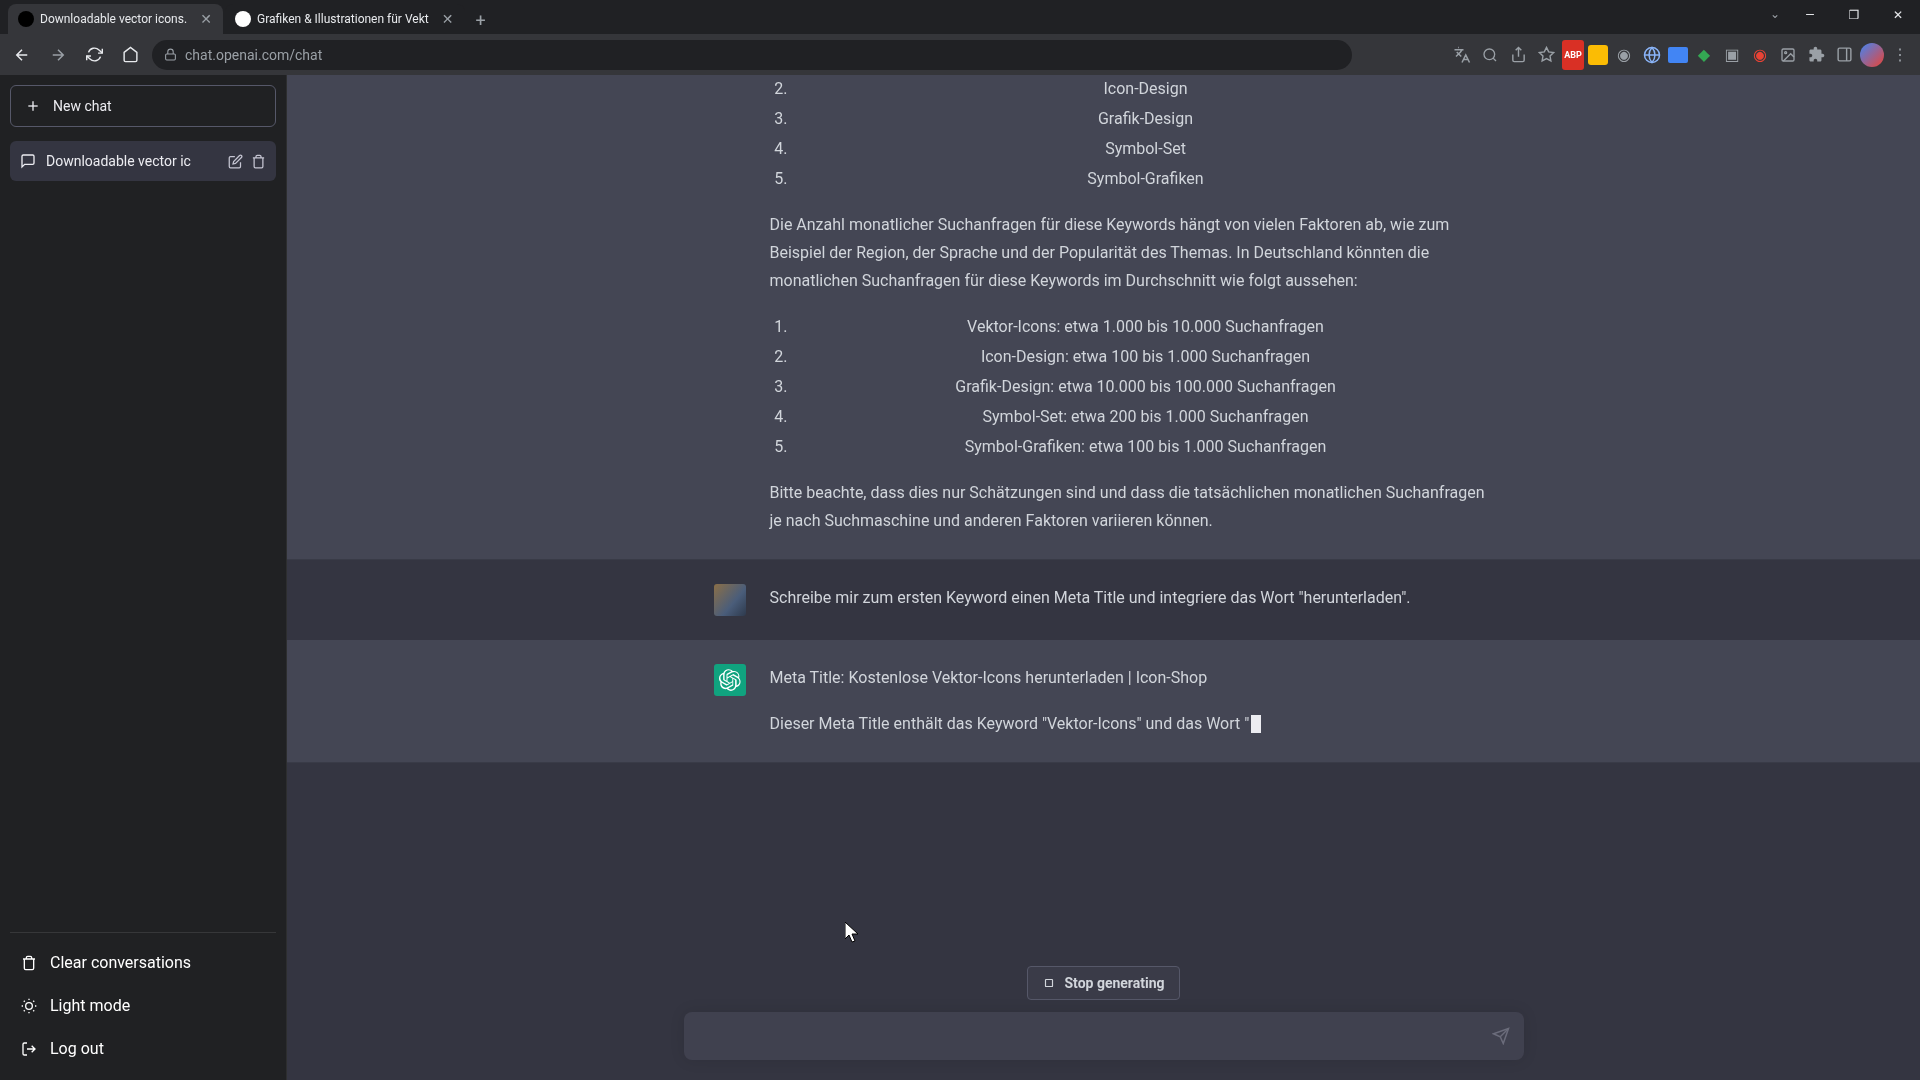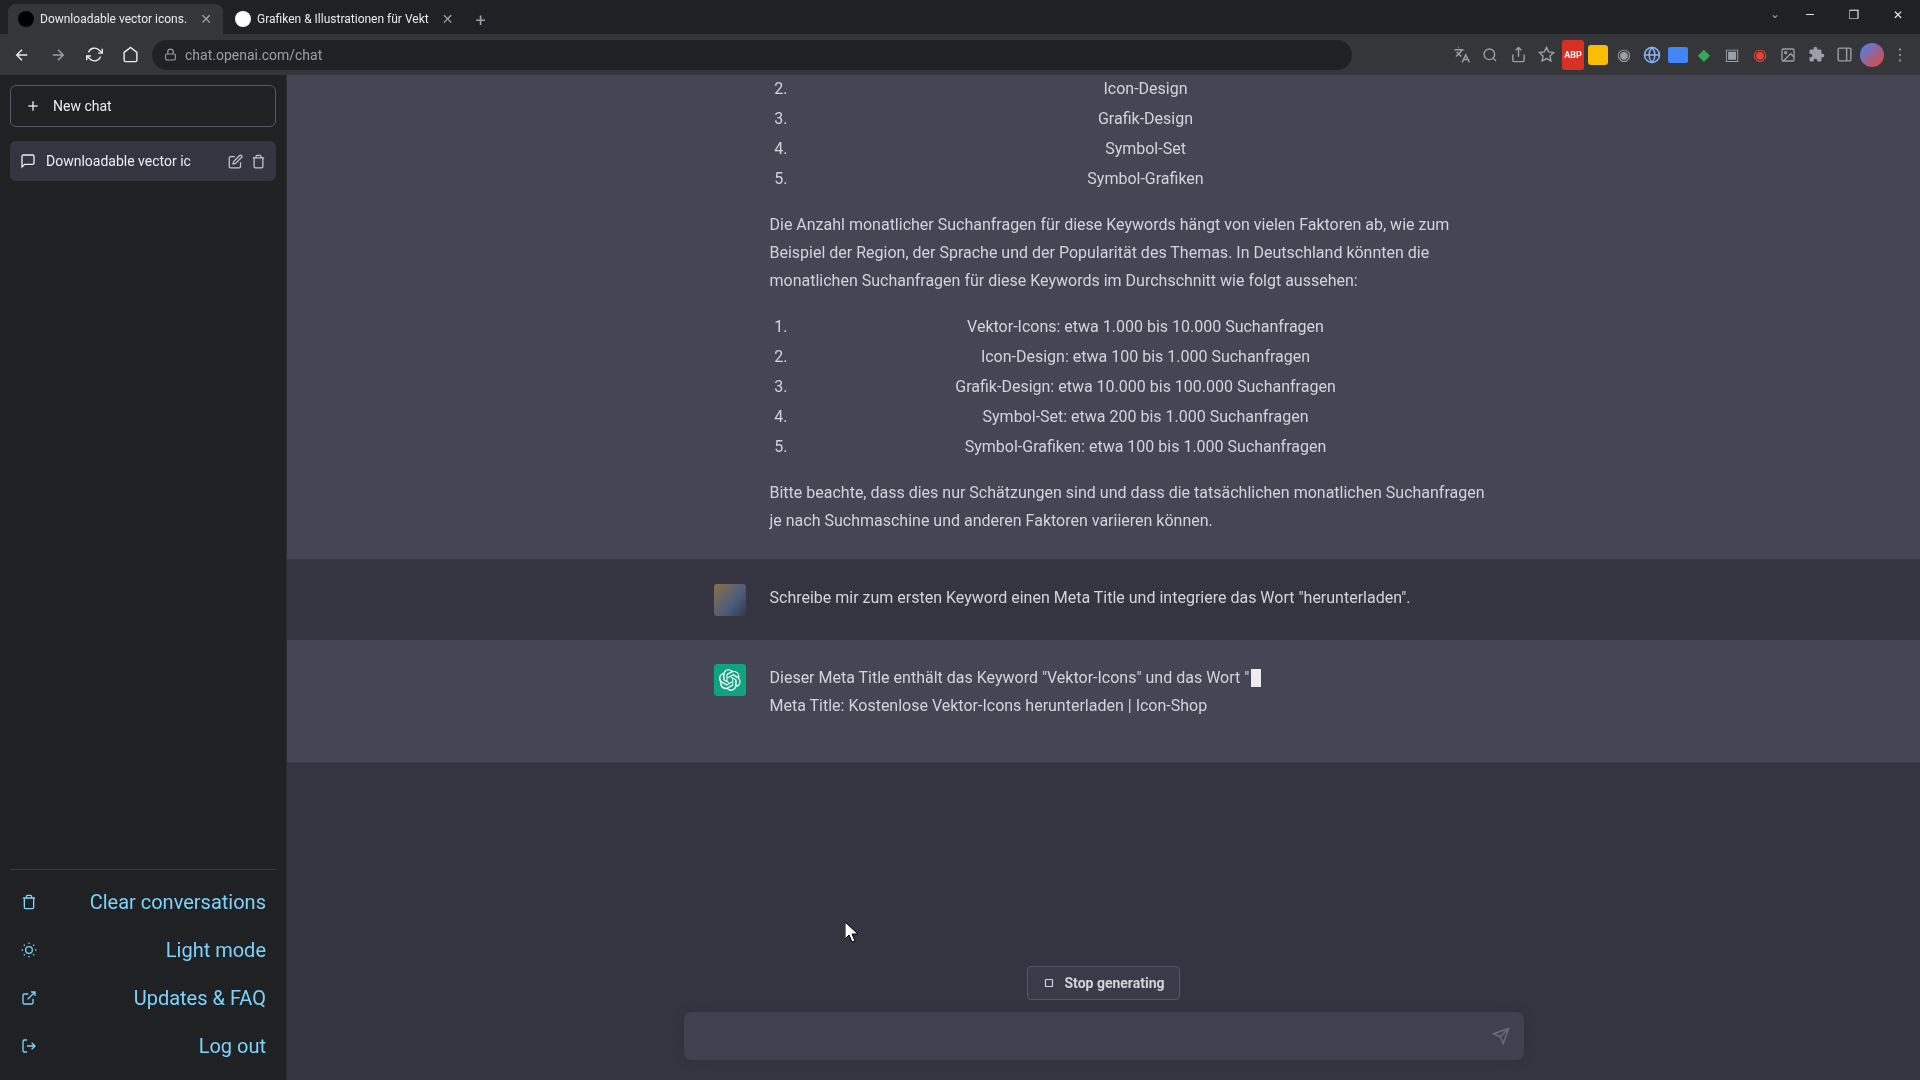--- a/index.html
+++ b/index.html
@@ -29,21 +29,21 @@
 .avatar-icon { width: 24px; height: 24px; border-radius: 50%; background: linear-gradient(135deg, #4285f4, #ea4335); }
 
 
 .app { display: flex; height: calc(1080px - 75px); }
 .sidebar { width: 287px; background: #202123; border-right: 1px solid rgba(255,255,255,0.06); display: flex; flex-direction: column; padding: 10px; }
 .new-chat-btn { border: 1px solid #565869; border-radius: 6px; padding: 12px 14px; display: flex; align-items: center; gap: 12px; cursor: pointer; font-size: 14px; color: #ececf1; }
 .chat-item { margin-top: 14px; padding: 12px 10px; display: flex; align-items: center; gap: 10px; background: #343541; border-radius: 6px; cursor: pointer; font-size: 14px; position: relative; }
 .chat-item-label { flex: 1; white-space: nowrap; overflow: hidden; }
 .chat-item-actions { display: flex; gap: 8px; color: #c5c5d2; }
 .sidebar-bottom { margin-top: auto; border-top: 1px solid rgba(255,255,255,0.1); padding-top: 8px; }
-.sidebar-link { padding: 12px 10px; display: flex; align-items: center; gap: 12px; cursor: pointer; font-size: 20px; color: #7dd3fc; border-radius: 6px; justify-content: space-between; }
+.sidebar-link { padding: 12px 10px; display: flex; align-items: center; gap: 12px; cursor: pointer; font-size: 16px; color: #ffffff; border-radius: 6px; }
 .sb-icon { width: 18px; display: flex; justify-content: center; }
 
 .main { flex: 1; background: #343541; display: flex; flex-direction: column; position: relative; overflow: hidden; }
 .conversation { flex: 1; overflow-y: auto; }
 .msg { padding: 24px 0; }
 .msg.assistant { background: #444654; border-bottom: 1px solid rgba(0,0,0,0.15); }
 .msg.user-row { background: #343541; }
 .msg-inner { max-width: 820px; margin: 0 auto; display: flex; gap: 24px; padding: 0 20px; }
 .avatar { width: 32px; height: 32px; border-radius: 3px; flex-shrink: 0; display: flex; align-items: center; justify-content: center; }
 .avatar.bot { background: #10a37f; color: white; }
@@ -227,28 +227,20 @@
               <line x1="12" y1="21" x2="12" y2="23"></line>
               <line x1="4.22" y1="4.22" x2="5.64" y2="5.64"></line>
               <line x1="18.36" y1="18.36" x2="19.78" y2="19.78"></line>
               <line x1="1" y1="12" x2="3" y2="12"></line>
               <line x1="21" y1="12" x2="23" y2="12"></line>
               <line x1="4.22" y1="19.78" x2="5.64" y2="18.36"></line>
               <line x1="18.36" y1="5.64" x2="19.78" y2="4.22"></line>
             </svg>
         </span>
         <span>Light mode</span>
-      </div>
-      <div class="sidebar-link">
-        <span class="sb-icon">
-          <svg width="16" height="16" viewBox="0 0 24 24" fill="none" stroke="currentColor" stroke-width="2">
-              <path d="M18 13v6a2 2 0 01-2 2H5a2 2 0 01-2-2V8a2 2 0 012-2h6M15 3h6v6M10 14L21 3"></path>
-            </svg>
-        </span>
-        <span>Updates &amp; FAQ</span>
       </div>
       <div class="sidebar-link">
         <span class="sb-icon">
           <svg width="16" height="16" viewBox="0 0 24 24" fill="none" stroke="currentColor" stroke-width="2">
               <path d="M9 21H5a2 2 0 01-2-2V5a2 2 0 012-2h4M16 17l5-5-5-5M21 12H9"></path>
             </svg>
         </span>
         <span>Log out</span>
       </div>
     </div>
@@ -289,24 +281,24 @@
       </div>
 
       <div class="msg assistant">
         <div class="msg-inner">
           <div class="avatar bot">
             <svg width="22" height="22" viewBox="0 0 41 41" fill="white">
                 <path d="M37.5 16.8c.9-2.7.6-5.7-.9-8.1-2.2-3.9-6.7-5.9-11-4.9C23.7 1.6 20.9.3 17.9.3c-4.5 0-8.5 2.9-9.9 7.2-2.8.6-5.2 2.3-6.6 4.8-2.3 3.9-1.7 8.8 1.3 12.1-.9 2.7-.6 5.7.9 8.1 2.2 3.9 6.7 5.9 11 4.9 1.9 2.2 4.7 3.4 7.7 3.4 4.5 0 8.5-2.9 9.9-7.2 2.8-.6 5.2-2.3 6.6-4.8 2.2-3.8 1.7-8.7-1.3-12zM22.3 38c-1.8 0-3.6-.6-5-1.8l.2-.1 8.3-4.8c.4-.2.7-.7.7-1.2V18.4l3.5 2v9.7c0 4.3-3.4 7.9-7.7 7.9zM5.8 30.9c-.9-1.6-1.3-3.4-.9-5.2l.2.1 8.3 4.8c.4.2.9.2 1.4 0l10.1-5.8v4.1l-8.4 4.8c-3.7 2.2-8.5.9-10.7-2.8zM3.6 13.1c.9-1.6 2.4-2.8 4.1-3.4v9.9c0 .5.3.9.7 1.2l10.1 5.8-3.5 2-8.4-4.8c-3.7-2.2-5-6.9-3-10.7zm28.8 6.7l-10.1-5.8 3.5-2 8.4 4.8c3.7 2.2 5 6.9 2.8 10.7-.9 1.6-2.4 2.8-4.1 3.4v-9.9c.1-.5-.2-1-.5-1.2zm3.5-5.3l-.2-.1-8.3-4.8c-.4-.2-.9-.2-1.4 0l-10.1 5.8v-4.1l8.4-4.8c3.7-2.2 8.5-.9 10.7 2.8.9 1.6 1.2 3.4.9 5.2zm-22 7.3l-3.5-2v-9.7c0-4.3 3.5-7.8 7.8-7.8 1.8 0 3.6.6 5 1.8l-.2.1-8.3 4.8c-.4.2-.7.7-.7 1.2l-.1 11.6zm1.9-4.1l4.5-2.6 4.5 2.6v5.2l-4.5 2.6-4.5-2.6v-5.2z"></path>
               </svg>
           </div>
           <div class="content">
+            <p>Meta Title: Kostenlose Vektor-Icons herunterladen | Icon-Shop</p>
             <p style="margin-bottom:0;">
               <span>Dieser Meta Title enthält das Keyword "Vektor-Icons" und das Wort "</span><span class="cursor-block"></span>
             </p>
-            <p>Meta Title: Kostenlose Vektor-Icons herunterladen | Icon-Shop</p>
           </div>
         </div>
       </div>
       <div style="height:180px;"></div>
     </div>
 
     <div class="bottom-area">
       <div class="stop-btn">
         <span>
           <svg width="14" height="14" viewBox="0 0 24 24" fill="none" stroke="currentColor" stroke-width="2">

